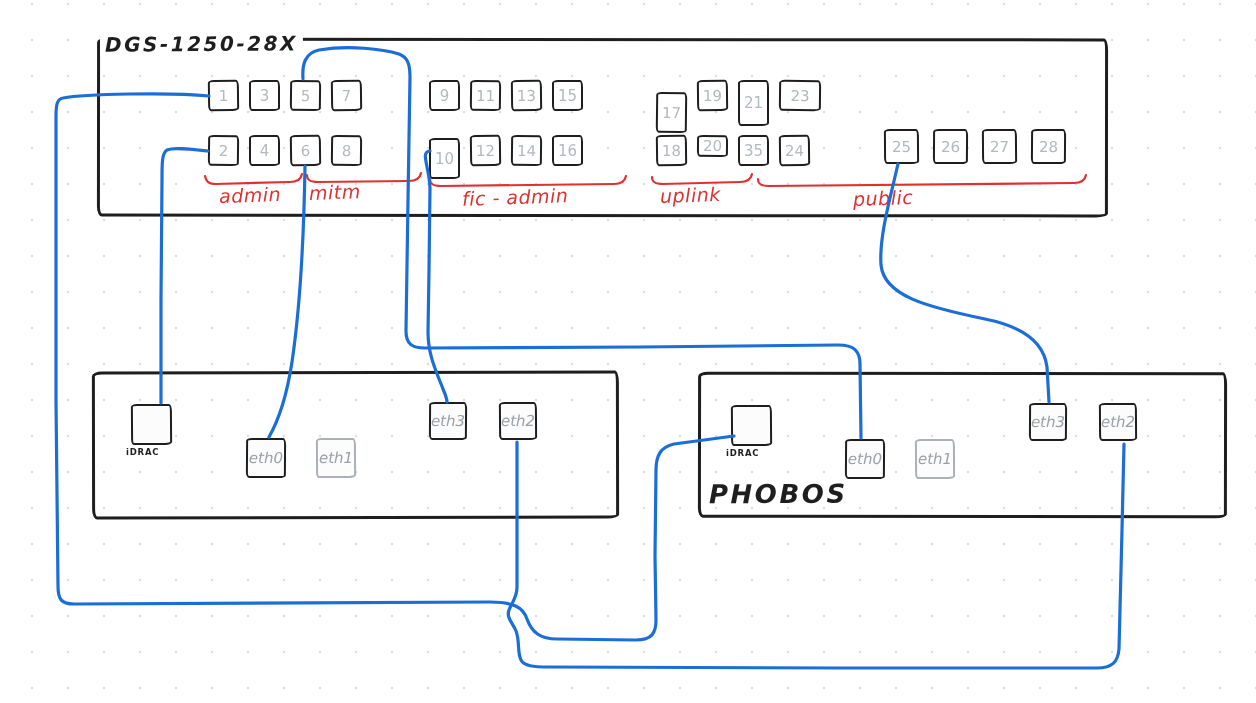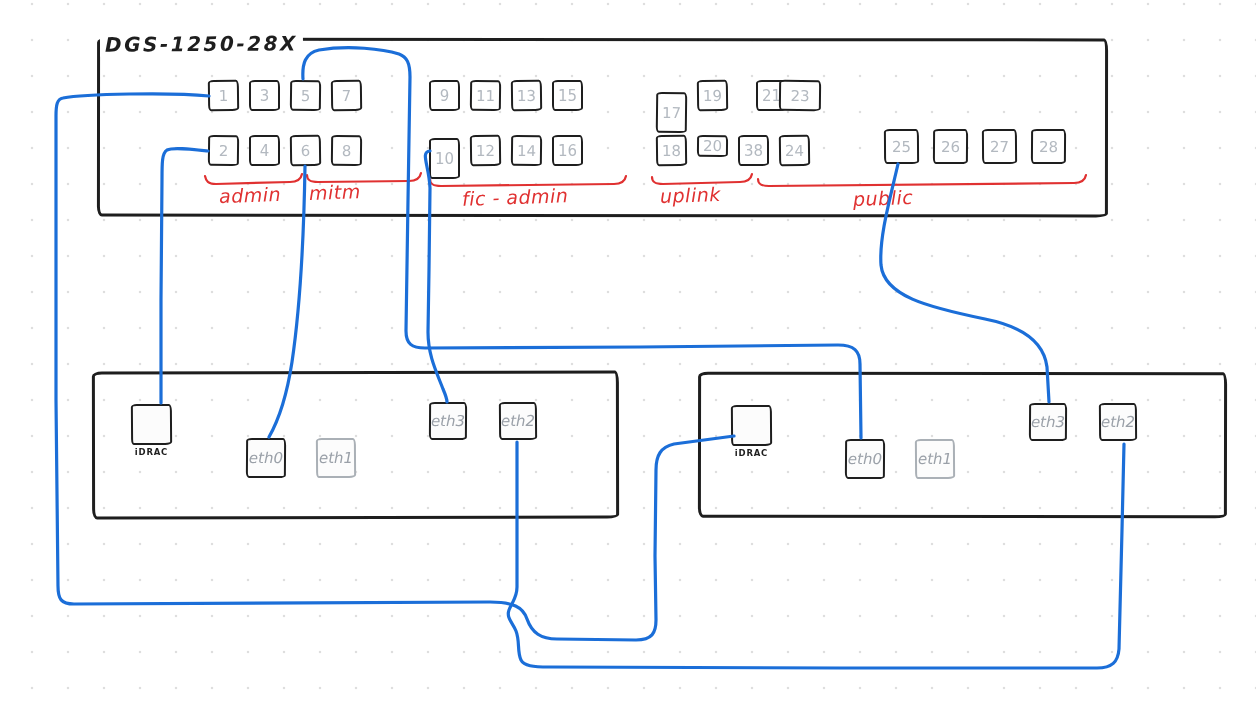--- a/index.html
+++ b/index.html
@@ -13,21 +13,21 @@
   .sw-port{position:absolute;z-index:2;border:2.6px solid var(--ink,#1e1e1e);background:#fff;
     display:flex;align-items:center;justify-content:center;
     font-size:15px;font-weight:500;color:var(--portnum,#b3b9c0);
     border-radius:6px 3px 7px 3px/3px 7px 3px 6px}
   .srv-port{position:absolute;z-index:2;border:2.4px solid var(--ink,#1e1e1e);background:#fcfcfc;
     display:flex;align-items:center;justify-content:center;
     font-size:15px;font-style:italic;color:var(--ethlabel,#9aa0a8);
     border-radius:6px 3px 7px 3px/3px 7px 3px 6px}
   .srv-port.faint{border-color:#aab0b6}
   .idrac-label{position:absolute;z-index:2;font-size:8.5px;font-weight:700;letter-spacing:.8px;
-    color:var(--ink,#1e1e1e);text-align:center}
+    color:var(--ink,#1e1e1e);text-align:left}
   .title{position:absolute;z-index:2;font-size:20px;font-weight:700;font-style:italic;
     letter-spacing:2.5px;color:var(--ink,#111);background:#fff;padding:0 5px;
     transform:rotate(-.4deg)}
   .server-name{position:absolute;z-index:2;font-size:26px;font-weight:700;font-style:italic;
     letter-spacing:2.5px;color:var(--ink,#111);transform:rotate(-.3deg)}
   .group-label{position:absolute;z-index:2;font-size:19px;font-style:italic;letter-spacing:.5px;
     color:var(--group,#e03131);transform:rotate(-2deg)}
   #wire-layer{position:absolute;left:0;top:0;z-index:3;pointer-events:none}
   .cable{fill:none;stroke:#1b6ed8;stroke-width:3.2;stroke-linecap:round;stroke-linejoin:round}
   .brace{fill:none;stroke:#e03131;stroke-width:2.2;stroke-linecap:round;stroke-linejoin:round}
@@ -36,20 +36,21 @@
 <body>
 
 <div id="canvas">
 
   <div class="box" style="left:97px;top:38px;width:1011px;height:179px;transform:rotate(.05deg)"></div>
   <div class="title" style="left:100px;top:32px">DGS-1250-28X</div>
 
   <div class="box" style="left:92px;top:371px;width:527px;height:148px;transform:rotate(-.1deg)"></div>
 
   <div class="box" style="left:698px;top:372px;width:529px;height:146px;transform:rotate(.08deg)"></div>
+  <div class="server-name" style="left:709px;top:479px">PHOBOS</div>
 
   <svg id="wire-layer" width="1256" height="703" viewBox="0 0 1256 703">
     <g>
       <path class="brace" d="M 205 176 C 206 181 208 184 216 184 L 290 182 C 298 182 301 179 302 174" stroke="#e03131"></path>
       <path class="brace" d="M 307 175 C 307 180 310 182 318 182 L 409 181 C 417 181 420 178 421 173" stroke="#e03131"></path>
       <path class="brace" d="M 430 179 C 430 184 433 186 441 186 L 614 184 C 622 184 625 181 626 176" stroke="#e03131"></path>
       <path class="brace" d="M 652 177 C 652 182 655 184 663 184 L 740 182 C 748 182 751 179 752 174" stroke="#e03131"></path>
       <path class="brace" d="M 758 179 C 758 184 761 186 769 186 L 1074 183 C 1082 183 1085 180 1086 175" stroke="#e03131"></path>
     </g>
     <g>
@@ -65,33 +66,33 @@
 <div class="sw-port" style="left:208px;top:80px;width:31px;height:31px;transform:rotate(-0.7deg)">1</div>
     <div class="sw-port" style="left:249px;top:80px;width:31px;height:31px;transform:rotate(0deg)">3</div>
     <div class="sw-port" style="left:290px;top:80px;width:31px;height:31px;transform:rotate(0.7deg)">5</div>
     <div class="sw-port" style="left:331px;top:80px;width:31px;height:31px;transform:rotate(-0.7deg)">7</div>
     <div class="sw-port" style="left:429px;top:80px;width:31px;height:31px;transform:rotate(0deg)">9</div>
     <div class="sw-port" style="left:470px;top:80px;width:31px;height:31px;transform:rotate(0.7deg)">11</div>
     <div class="sw-port" style="left:511px;top:80px;width:31px;height:31px;transform:rotate(-0.7deg)">13</div>
     <div class="sw-port" style="left:552px;top:80px;width:31px;height:31px;transform:rotate(0deg)">15</div>
     <div class="sw-port" style="left:656px;top:92px;width:31px;height:41px;transform:rotate(0.7deg)">17</div>
     <div class="sw-port" style="left:697px;top:80px;width:31px;height:31px;transform:rotate(-0.7deg)">19</div>
-    <div class="sw-port" style="left:756px;top:80px;width:31px;height:31px;transform:rotate(0deg)">21</div>
+    <div class="sw-port" style="left:738px;top:80px;width:31px;height:46px;transform:rotate(0deg)">21</div>
     <div class="sw-port" style="left:779px;top:80px;width:42px;height:31px;transform:rotate(0.7deg)">23</div>
     <div class="sw-port" style="left:208px;top:135px;width:31px;height:31px;transform:rotate(0.7deg)">2</div>
     <div class="sw-port" style="left:249px;top:135px;width:31px;height:31px;transform:rotate(0deg)">4</div>
     <div class="sw-port" style="left:290px;top:135px;width:31px;height:31px;transform:rotate(-0.7deg)">6</div>
     <div class="sw-port" style="left:331px;top:135px;width:31px;height:31px;transform:rotate(0.7deg)">8</div>
     <div class="sw-port" style="left:429px;top:138px;width:31px;height:41px;transform:rotate(0deg)">10</div>
     <div class="sw-port" style="left:470px;top:135px;width:31px;height:31px;transform:rotate(-0.7deg)">12</div>
     <div class="sw-port" style="left:511px;top:135px;width:31px;height:31px;transform:rotate(0.7deg)">14</div>
     <div class="sw-port" style="left:552px;top:135px;width:31px;height:31px;transform:rotate(0deg)">16</div>
     <div class="sw-port" style="left:656px;top:135px;width:31px;height:31px;transform:rotate(-0.7deg)">18</div>
     <div class="sw-port" style="left:697px;top:135px;width:31px;height:22px;transform:rotate(0.7deg)">20</div>
-    <div class="sw-port" style="left:738px;top:135px;width:31px;height:31px;transform:rotate(0deg)">38</div>
+    <div class="sw-port" style="left:738px;top:135px;width:31px;height:31px;transform:rotate(0deg)">35</div>
     <div class="sw-port" style="left:779px;top:135px;width:31px;height:31px;transform:rotate(-0.7deg)">24</div>
     <div class="sw-port" style="left:884px;top:129px;width:35px;height:35px;transform:rotate(-0.4deg)">25</div>
     <div class="sw-port" style="left:933px;top:129px;width:35px;height:35px;transform:rotate(0.4deg)">26</div>
     <div class="sw-port" style="left:982px;top:129px;width:35px;height:35px;transform:rotate(-0.4deg)">27</div>
     <div class="sw-port" style="left:1031px;top:129px;width:35px;height:35px;transform:rotate(0.4deg)">28</div>
     <div class="group-label" style="left:219px;top:184px">admin</div>
     <div class="group-label" style="left:309px;top:181px">mitm</div>
     <div class="group-label" style="left:462px;top:186px">fic - admin</div>
     <div class="group-label" style="left:660px;top:184px">uplink</div>
     <div class="group-label" style="left:853px;top:187px">public</div>

